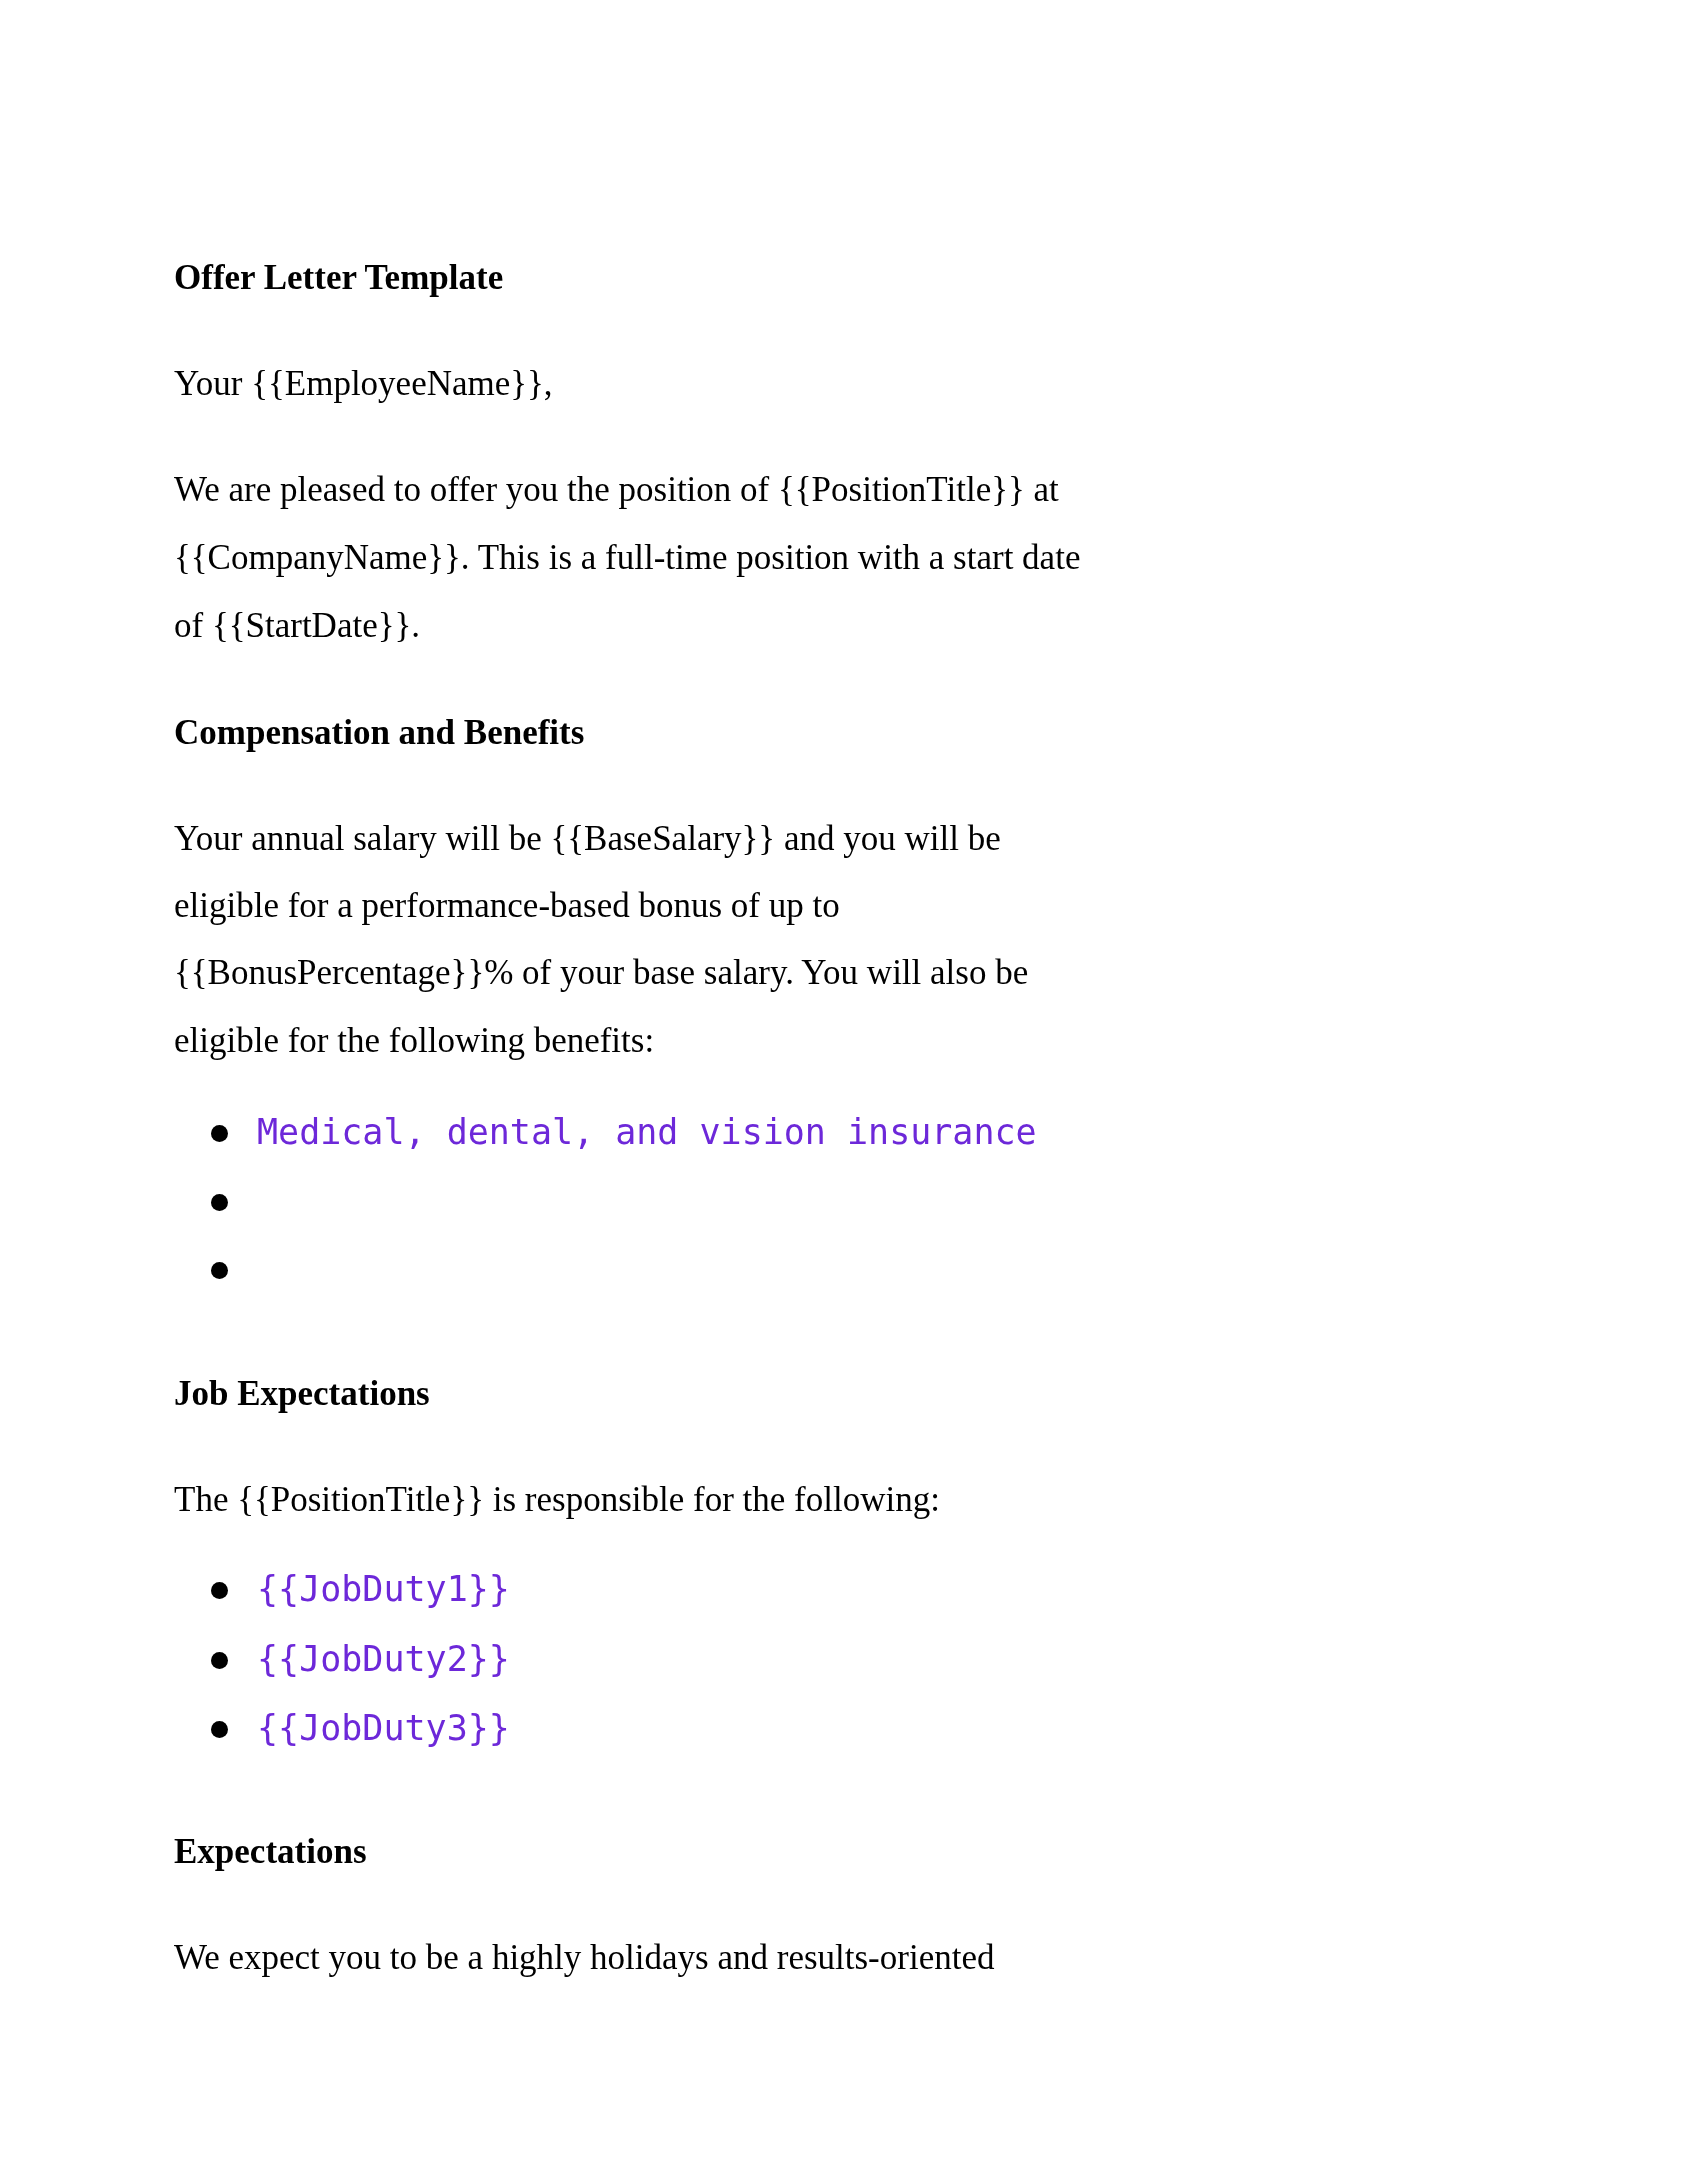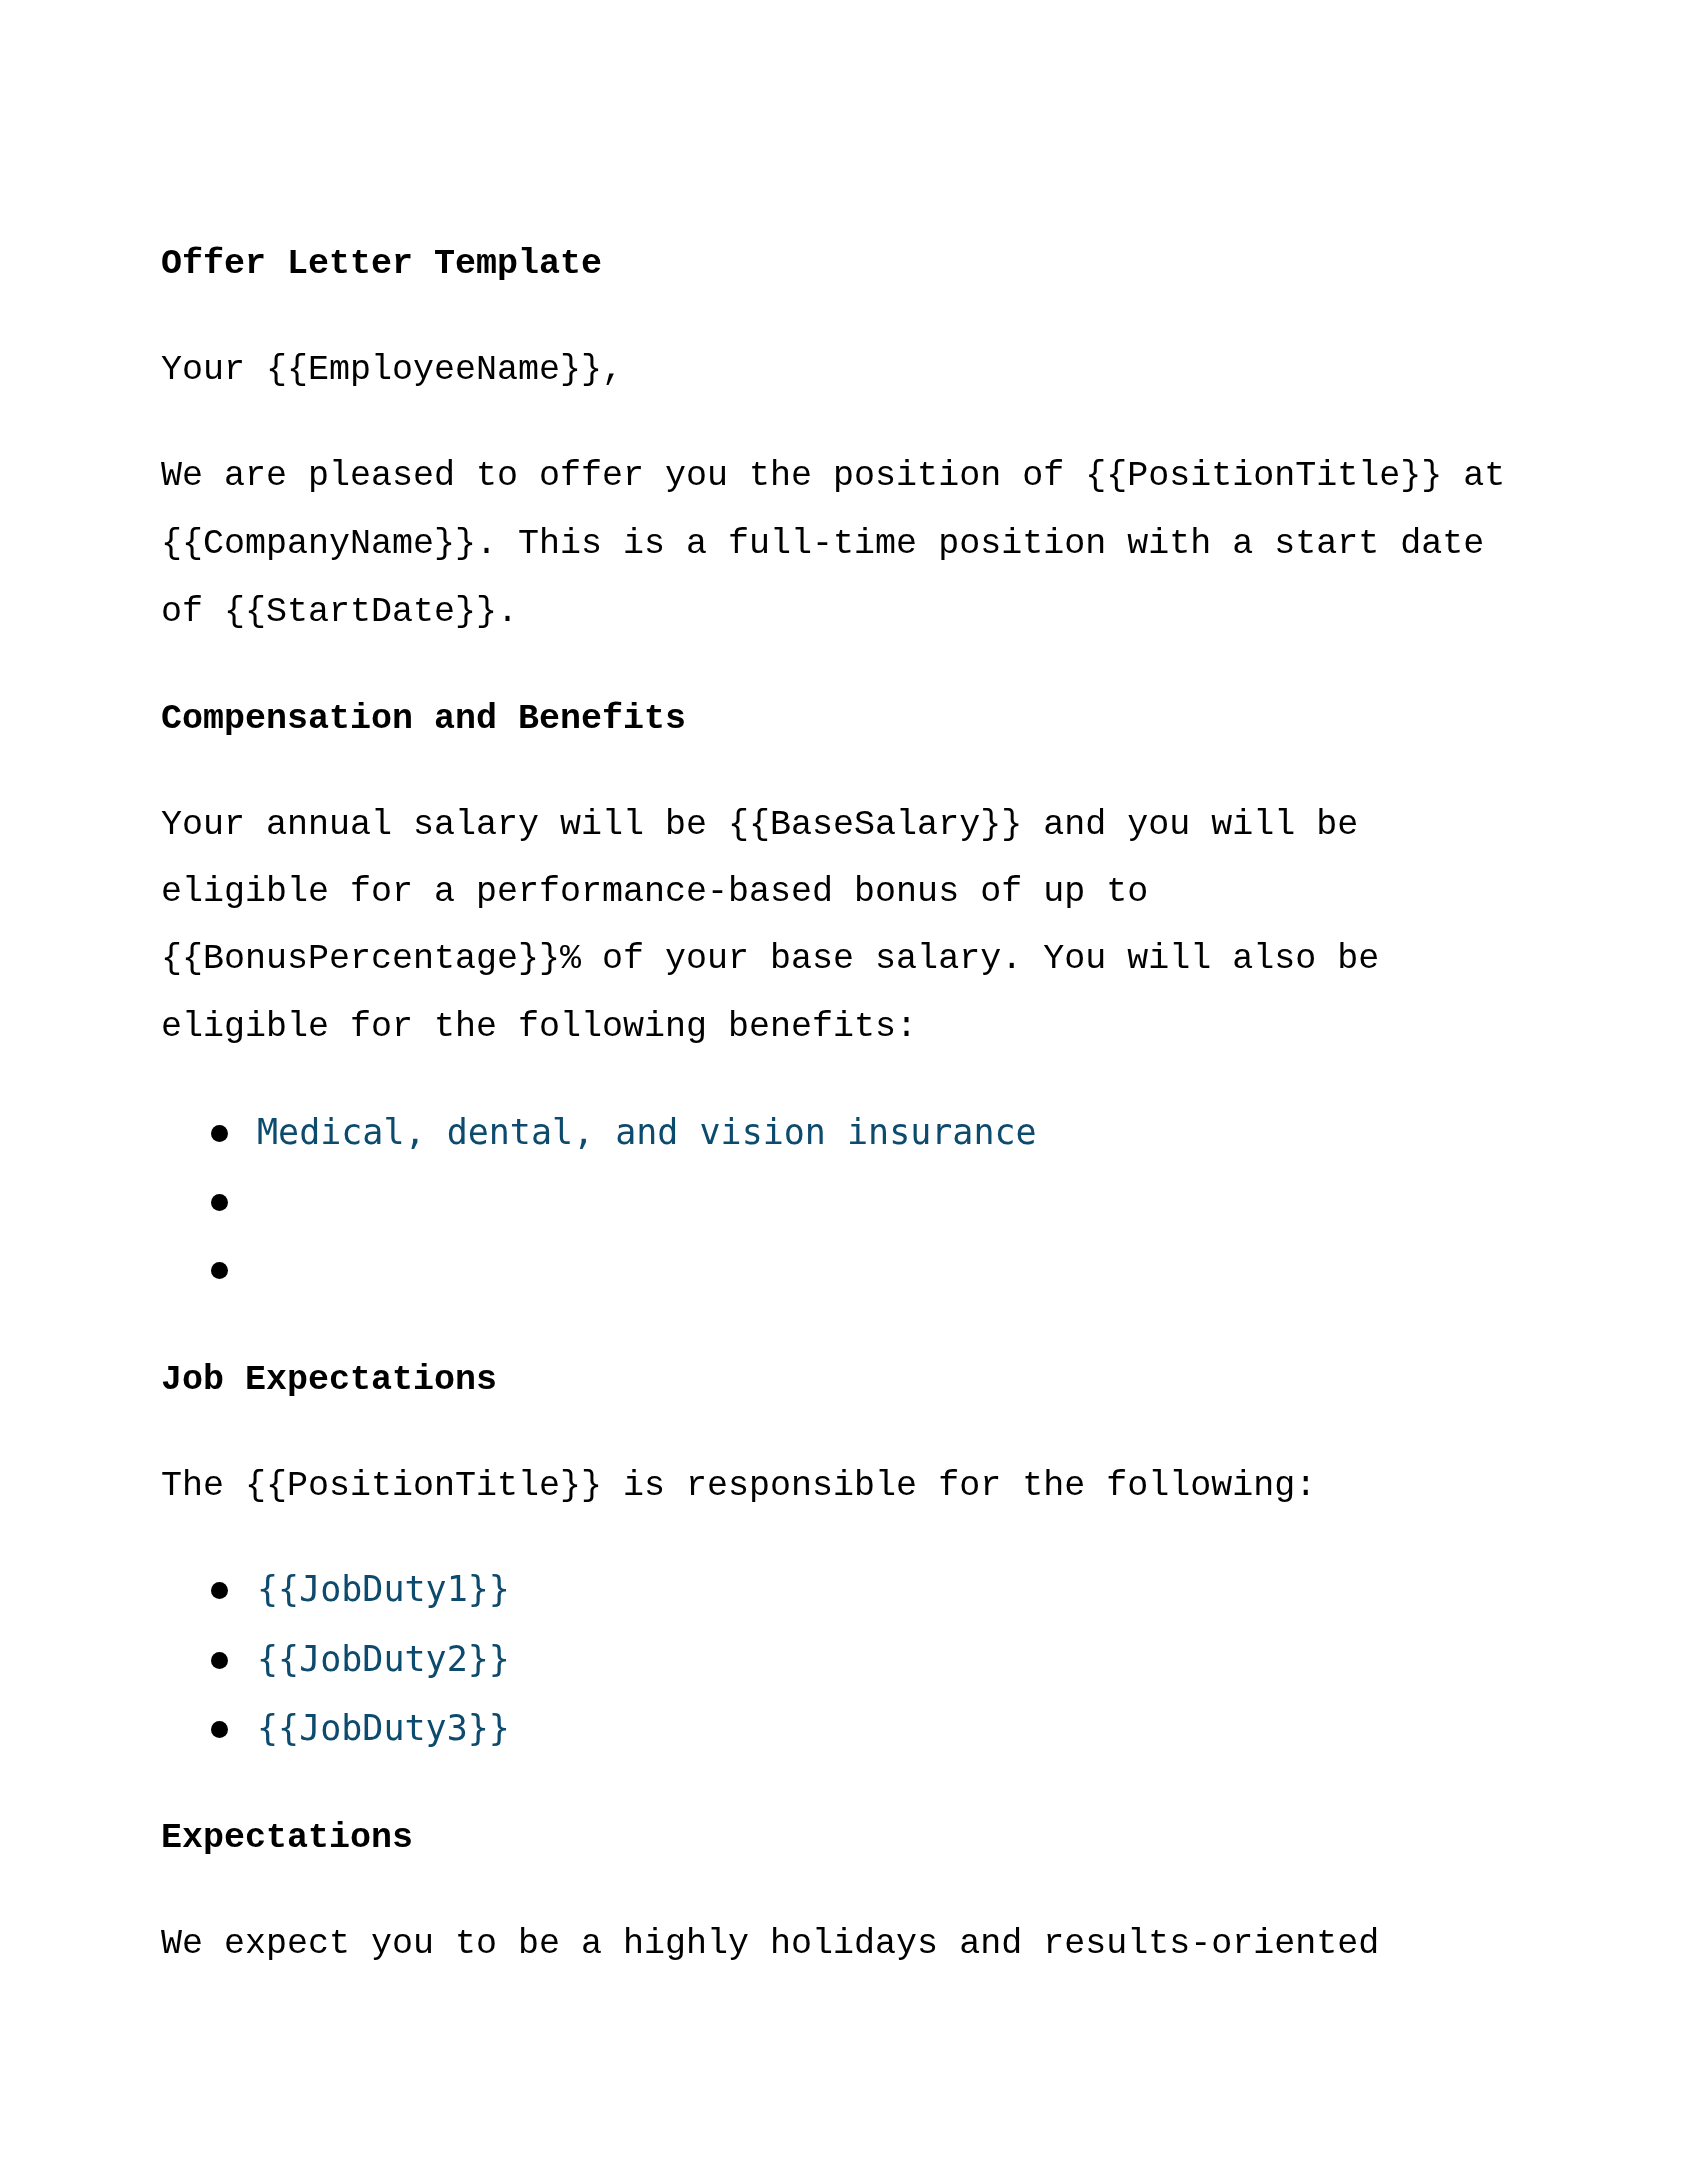--- a/index.html
+++ b/index.html
@@ -1,46 +1,46 @@
 <!DOCTYPE html>
 <html style="font-size:13.6px"><head>
   <meta charset="utf-8">
   <style>
     html, body { margin: 0; padding: 0; background: #ffffff; }
     body { width: 1685px; height: 2181px; position: relative; overflow: hidden; }
     .page { position: absolute; left: 0; top: 0; width: 1685px; height: 2181px; background: #ffffff; }
     .line {
       position: absolute;
       left: 157px;
-      font-family: Liberation Mono, monospace;
+      font-family: Liberation Serif, serif;
       font-size: 35px;
       line-height: 41px;
       height: 41px;
       color: #000000;
       white-space: pre;
-      margin: 4px;
+      margin: 17px;
     }
     .bold { font-weight: bold; }
     .bullet-item { position: absolute; left: 0; height: 41px; width: 1685px; }
     .bullet-dot {
       position: absolute;
       left: 211px;
       width: 17px; height: 17px;
       border-radius: 50%;
       background: #000000;
       top: 12.8px;
     }
     .bullet-text {
       position: absolute;
       left: 257px;
       top: 0;
       font-family: "DejaVu Sans Mono", "Liberation Mono", monospace;
       font-size: 35px;
       line-height: 41px;
-      color: #0c4a6e;
+      color: #6d28d9;
       white-space: pre;
     }
   </style>
 </head>
 <body>
 
 <div class="page">
 
   <div class="line bold" style="top:240px">Offer Letter Template</div>
 

